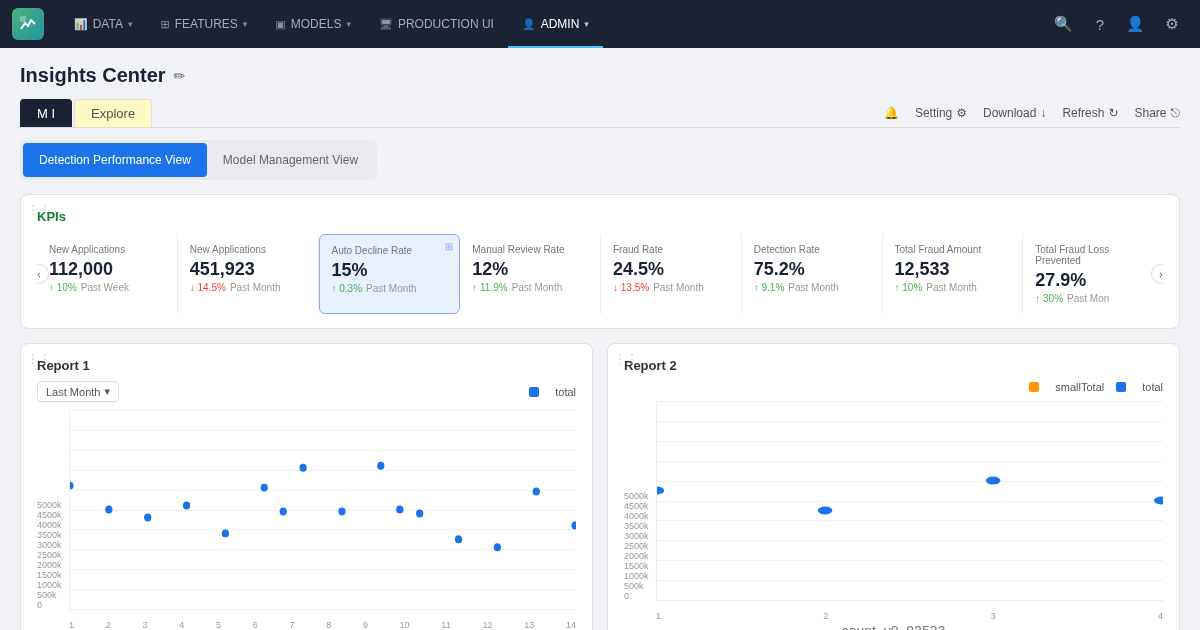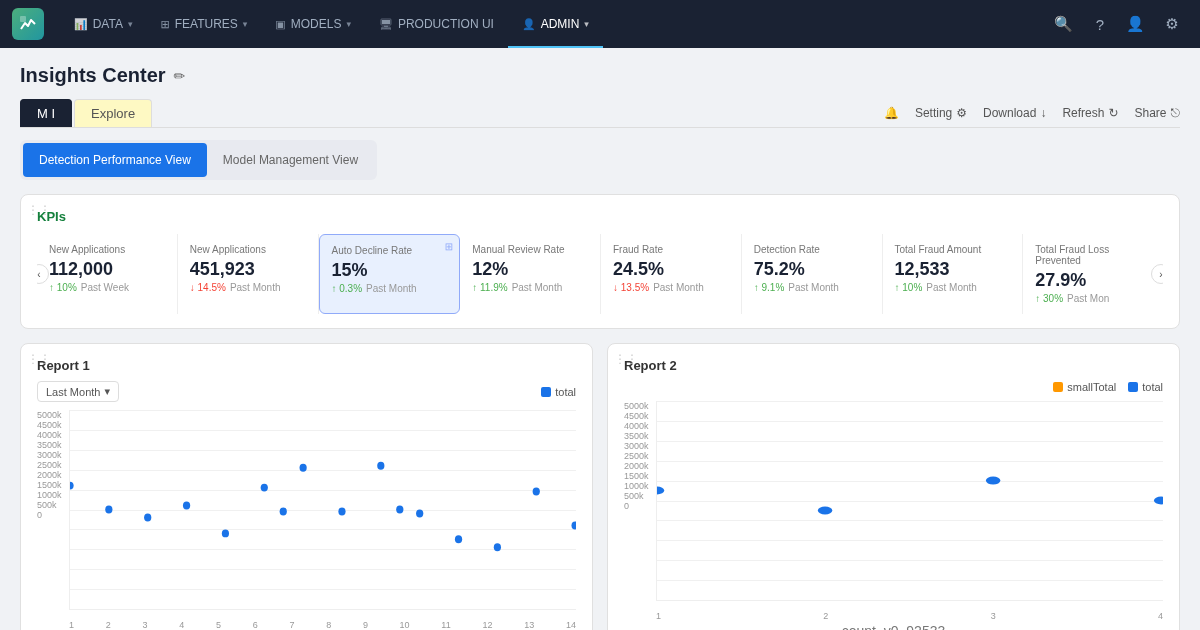--- a/index.html
+++ b/index.html
@@ -188,32 +188,32 @@
     .chart-title { font-size: 13px; font-weight: 600; margin-bottom: 8px; }
     .chart-controls { display: flex; align-items: center; gap: 8px; margin-bottom: 8px; }
     .chart-dropdown {
       display: flex; align-items: center; gap: 4px;
       border: 1px solid #ddd; border-radius: 4px;
       padding: 3px 8px; font-size: 11px; color: #555; cursor: pointer;
     }
     .chart-legend {
       display: flex; gap: 12px; margin-left: auto; align-items: center;
     }
-    .legend-item { display: flex; align-items: center; gap: 4px; font-size: 11px; color: #555; }
+    .legend-item { display: flex; align-items: center; gap: 16px; font-size: 11px; color: #555; }
     .legend-dot { width: 10px; height: 10px; border-radius: 2px; }
 
     .chart-area {
       position: relative;
       width: 100%;
       height: 220px;
     }
 
     .y-axis-labels {
       position: absolute; left: 0; top: 0; bottom: 20px;
-      display: flex; flex-direction: column; justify-content: flex-start;
+      display: flex; flex-direction: column; justify-content: flex-end;
       font-size: 9px; color: #999; width: 32px;
     }
     .x-axis-labels {
       position: absolute; bottom: 0; left: 32px; right: 0;
       display: flex; justify-content: space-between;
       font-size: 9px; color: #999;
     }
     .chart-plot {
       position: absolute; left: 32px; right: 0; top: 0; bottom: 20px;
       border-left: 1px solid #eee;

